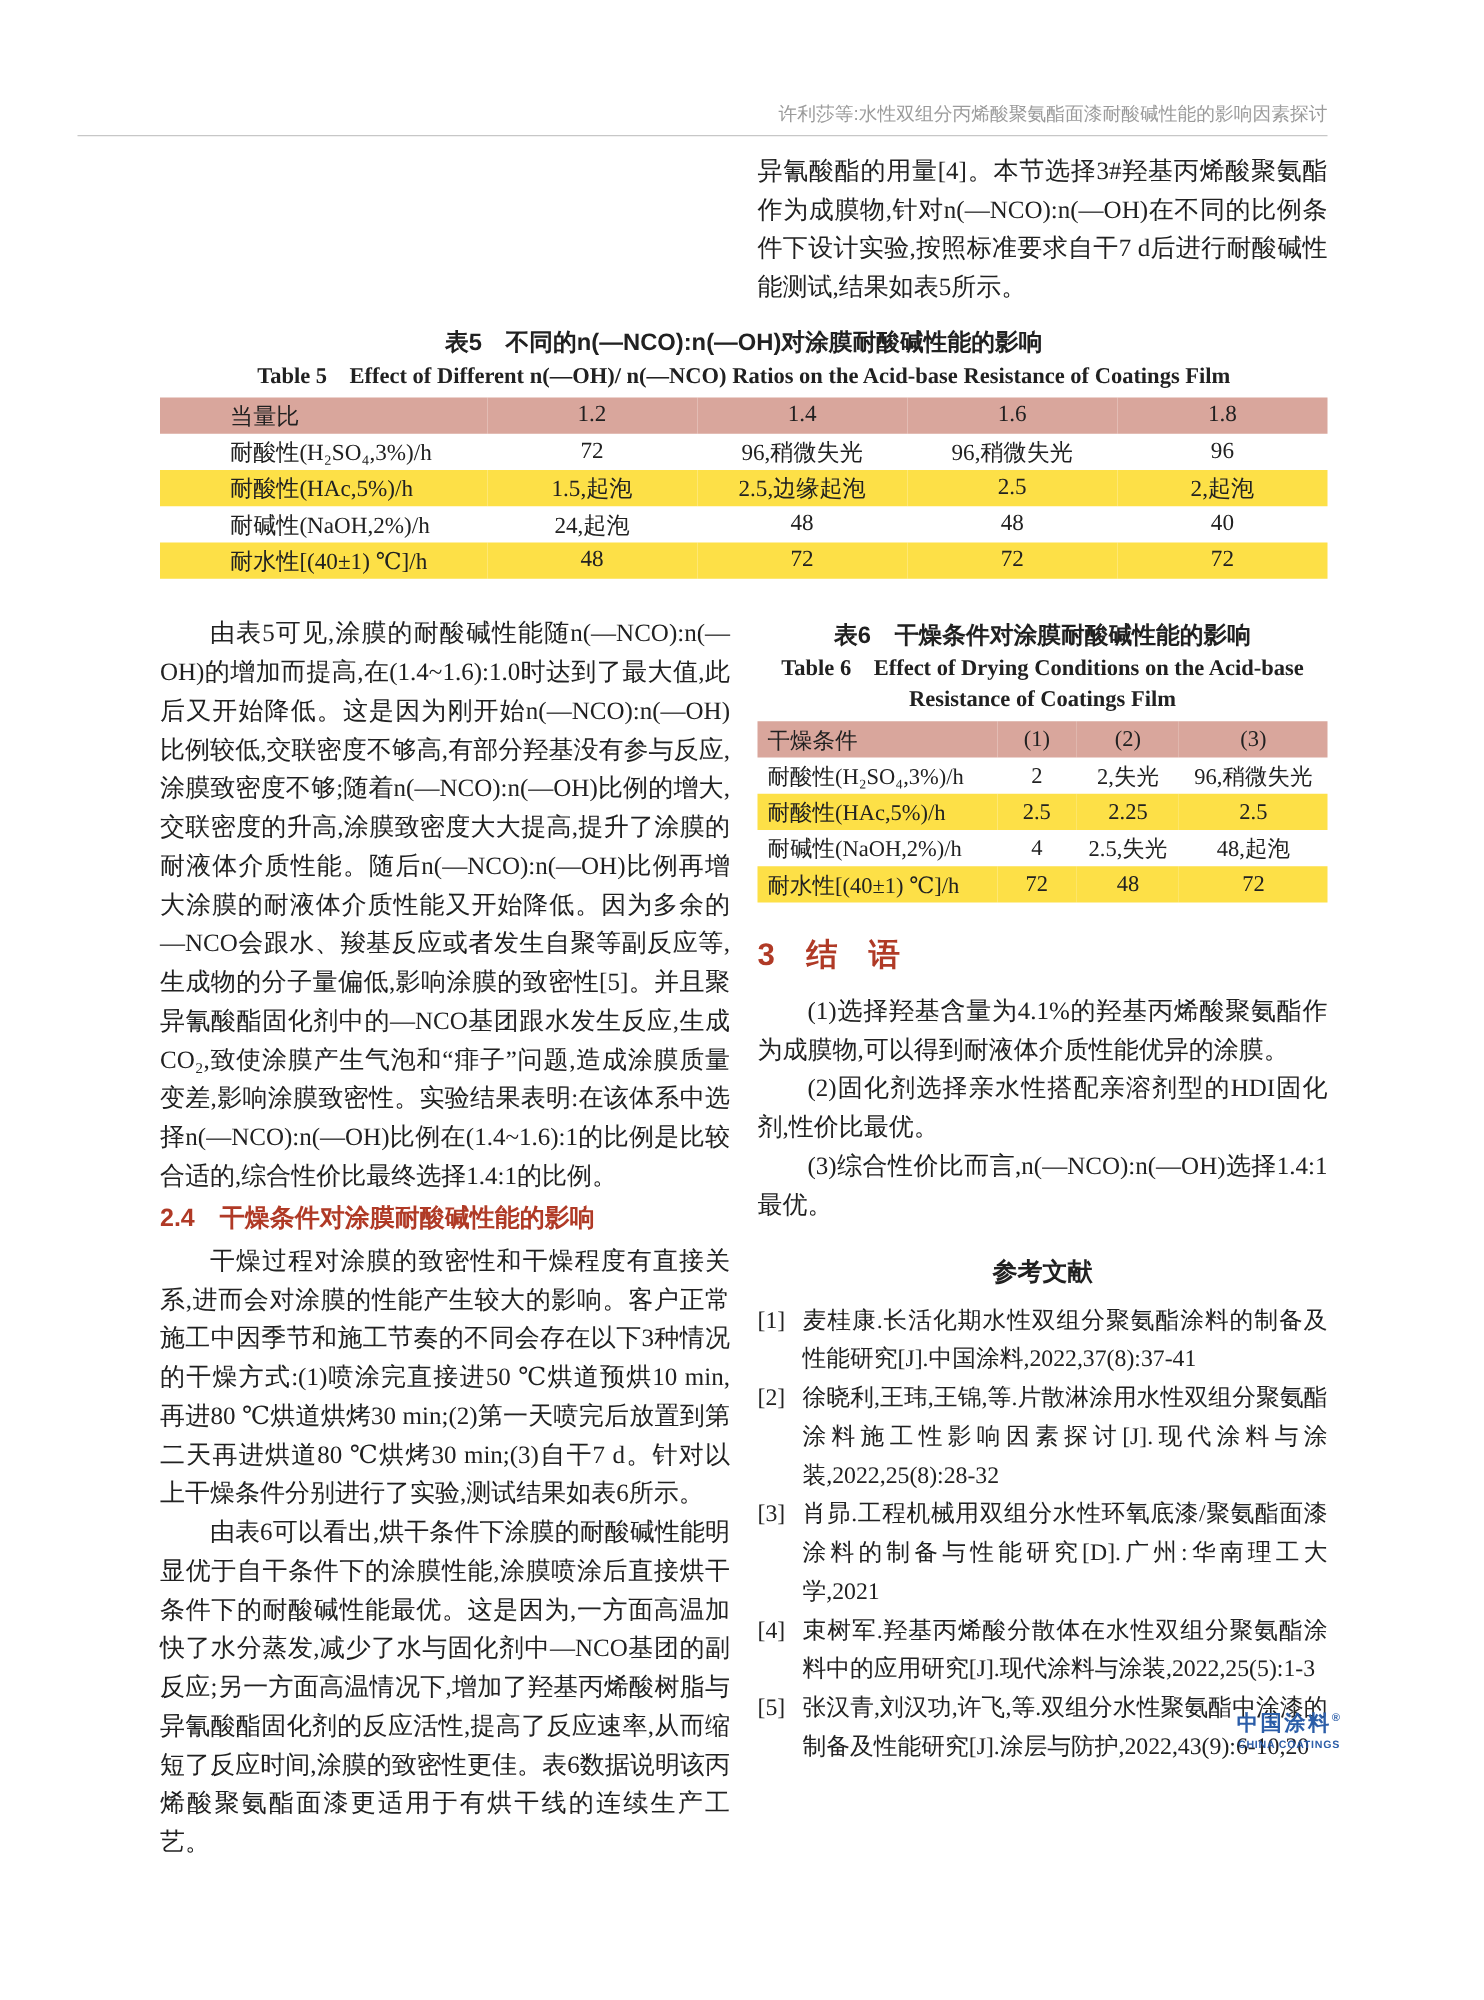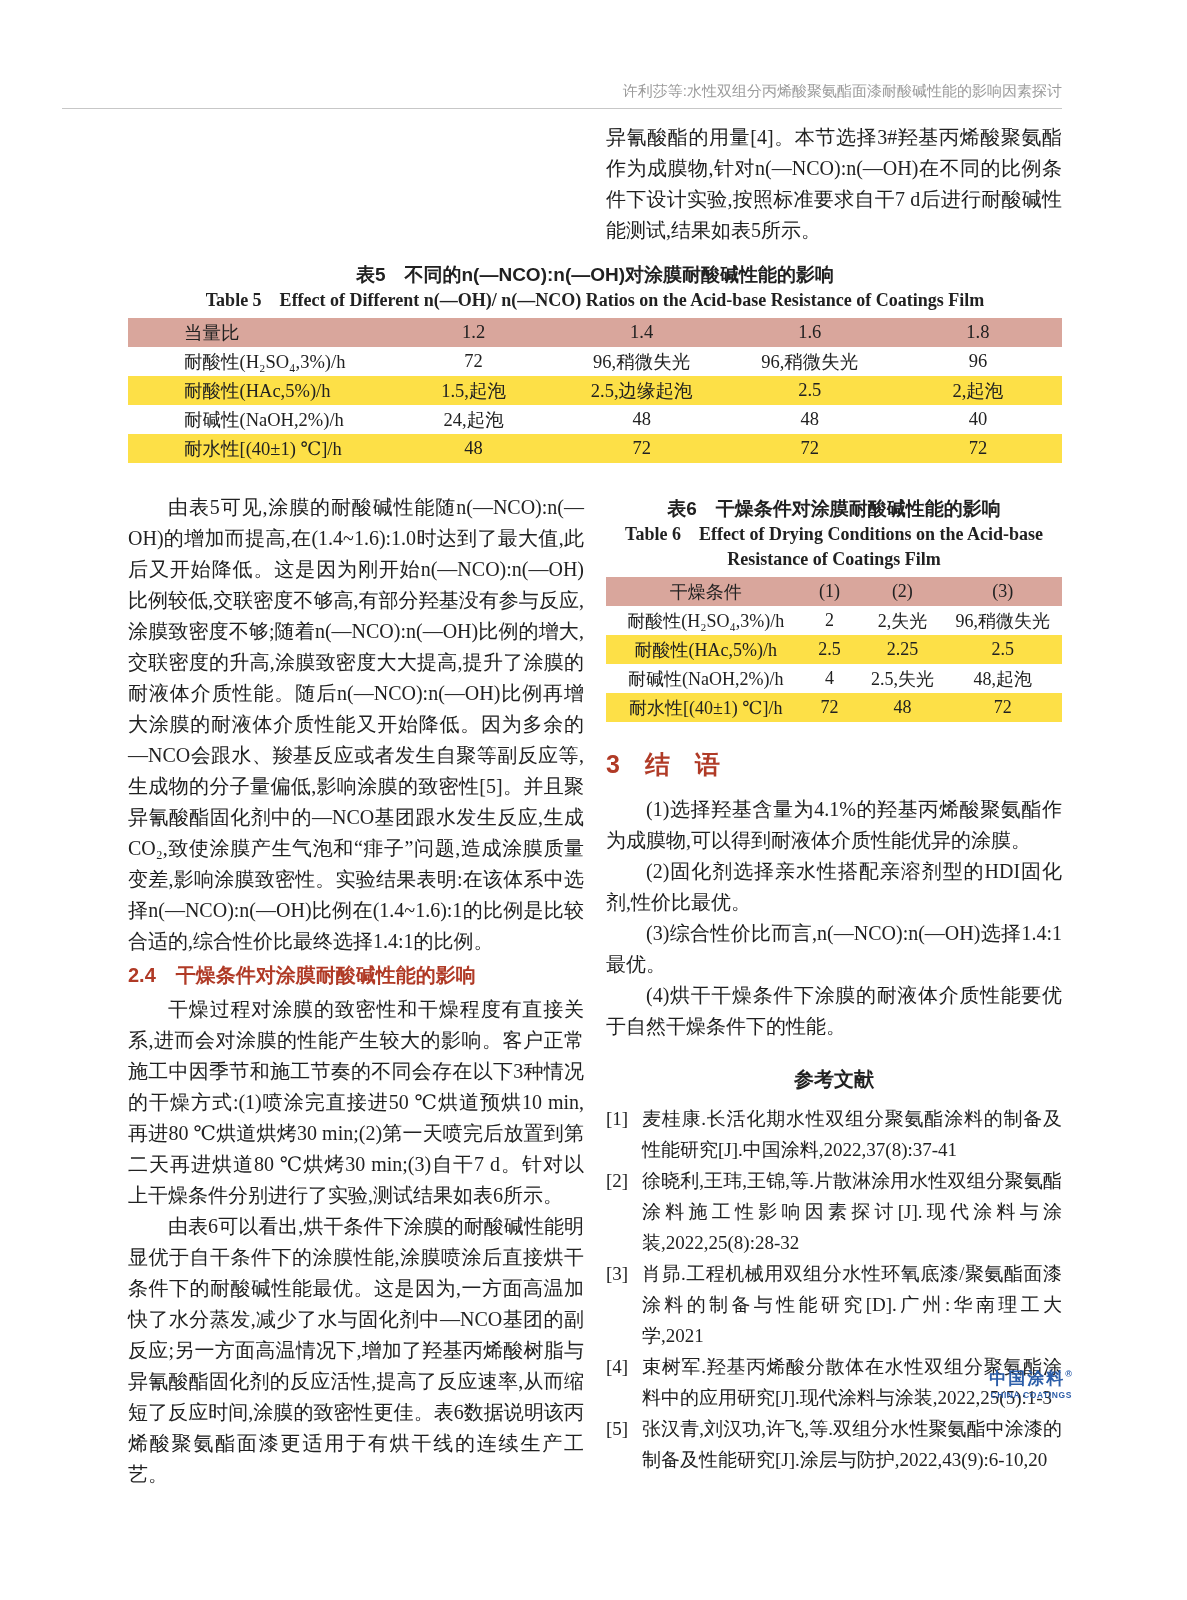--- a/index.html
+++ b/index.html
@@ -27,21 +27,21 @@
     font-size:19px;text-align:center;line-height:26px;}
   .tbl-title-en{font-weight:bold;font-size:18px;text-align:center;line-height:25px;}
   table{border-collapse:collapse;table-layout:fixed;width:100%;margin-top:5px;}
   td{padding:0;vertical-align:middle;font-size:18.5px;}
   .t5 td{height:29px;}
   .t6 td{height:29px;font-size:18px;}
   .pink{background:#d9a69c;}
   .pink2{background:#fde047;}
   .t5 .lab{text-align:left;padding-left:56px;}
   .t5 .val{text-align:center;}
-  .t6 .lab{text-align:center;padding-left:8px;}
+  .t6 .lab{text-align:left;padding-left:8px;}
   .t6 .val{text-align:center;}
 
   
   .h24{font-family:"Liberation Sans","DejaVu Sans",sans-serif;font-weight:bold;
     font-size:20px;color:#b03a26;line-height:31px;margin:3px 0 3px 0;}
   .h3{font-family:"Liberation Sans","DejaVu Sans",sans-serif;font-weight:bold;
     font-size:25px;color:#b03a26;margin:26px 0 14px 0;line-height:32px;}
 
   
   .table6-block{margin-top:8px;}
@@ -185,21 +185,20 @@
           <td class="val">72</td>
         </tr>
       </tbody>
         </table>
     </div>
 
     <div class="h3">3　结　语</div>
     <p class="btxt ind">(1)选择羟基含量为4.1%的羟基丙烯酸聚氨酯作为成膜物,可以得到耐液体介质性能优异的涂膜。</p>
     <p class="btxt ind">(2)固化剂选择亲水性搭配亲溶剂型的HDI固化剂,性价比最优。</p>
     <p class="btxt ind">(3)综合性价比而言,n(—NCO):n(—OH)选择1.4:1最优。</p>
-    <p class="btxt ind">(4)烘干干燥条件下涂膜的耐液体介质性能要优于自然干燥条件下的性能。</p>
 
     <div class="ref-head">参考文献</div>
 
     <div class="ref-item">
       <div class="ref-marker">[1]</div>
       <div class="ref-text">麦桂康.长活化期水性双组分聚氨酯涂料的制备及性能研究[J].中国涂料,2022,37(8):37-41</div>
     </div>
     <div class="ref-item">
       <div class="ref-marker">[2]</div>
       <div class="ref-text">徐晓利,王玮,王锦,等.片散淋涂用水性双组分聚氨酯涂料施工性影响因素探讨[J].现代涂料与涂装,2022,25(8):28-32</div>

